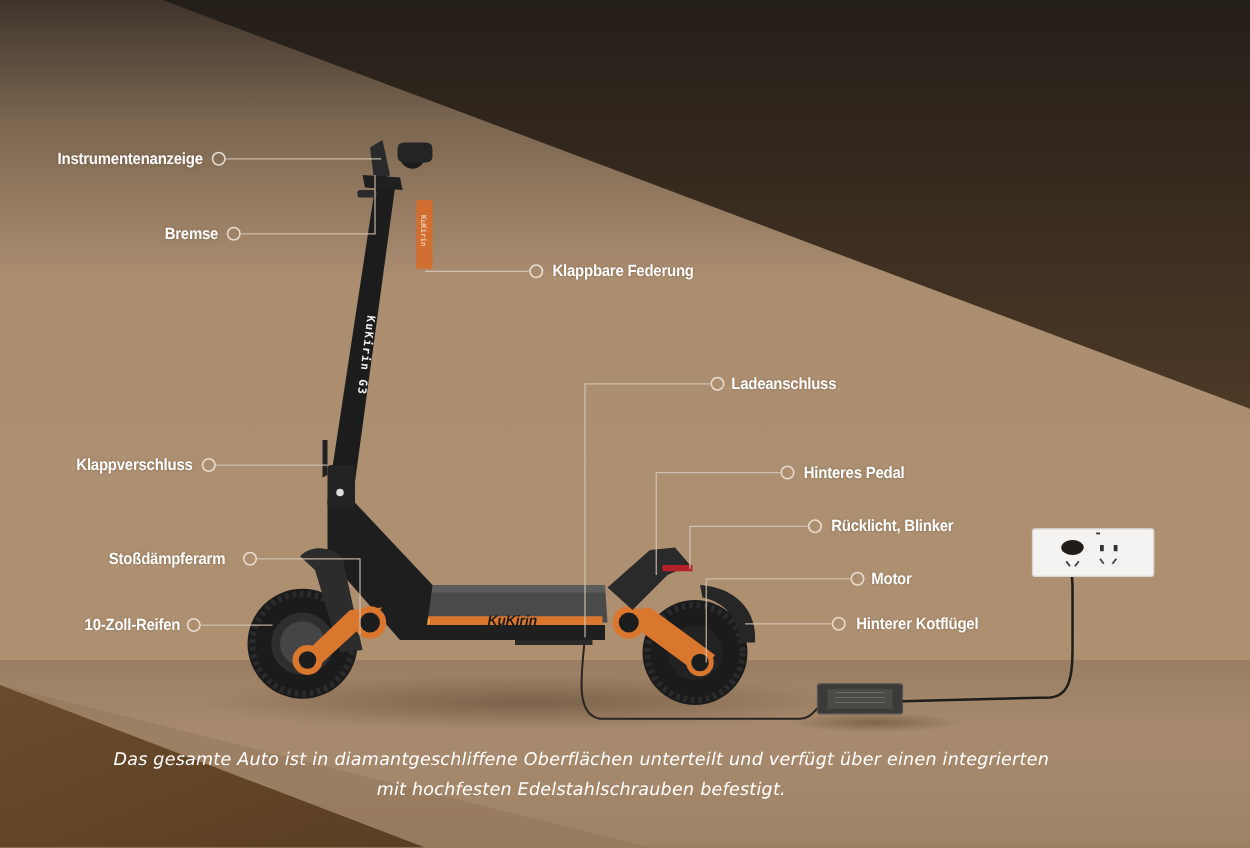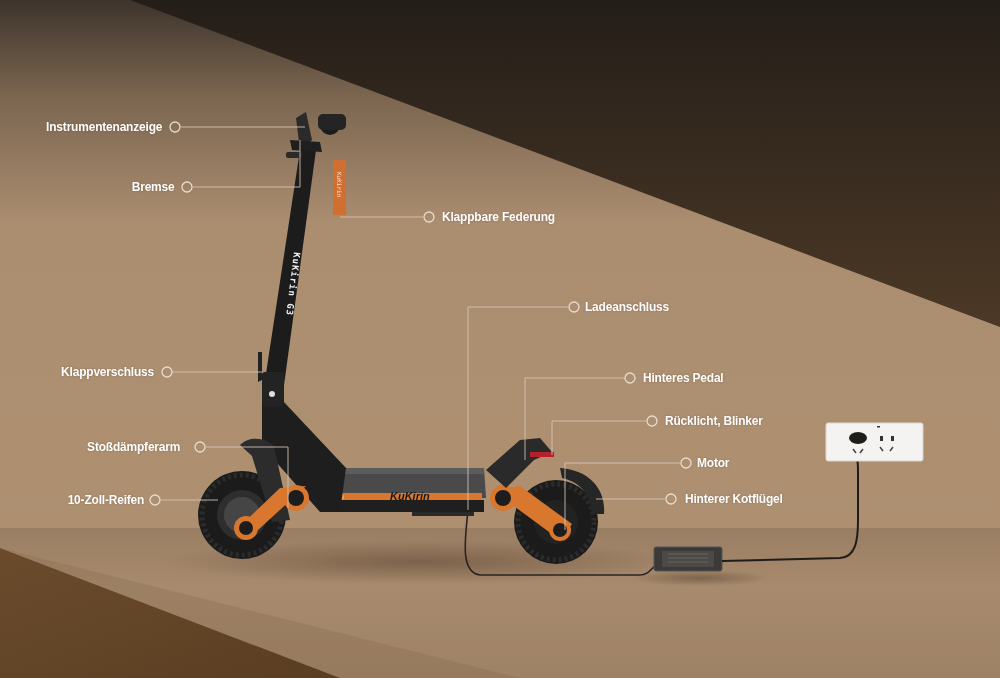--- a/index.html
+++ b/index.html
@@ -185,14 +185,16 @@
   <div class="callout-label right" style="right:856px; top:492px;">10-Zoll-Reifen</div>
 
   <div class="callout-label left" style="left:442px; top:209px;">Klappbare Federung</div>
   <div class="callout-label left" style="left:585px; top:299px;">Ladeanschluss</div>
   <div class="callout-label left" style="left:643px; top:370px;">Hinteres Pedal</div>
   <div class="callout-label left" style="left:665px; top:413px;">Rücklicht, Blinker</div>
   <div class="callout-label left" style="left:697px; top:455px;">Motor</div>
   <div class="callout-label left" style="left:685px; top:491px;">Hinterer Kotflügel</div>
 
   <div class="caption">
+    <span>Das gesamte Auto ist in diamantgeschliffene Oberflächen unterteilt und verfügt über einen integrierten</span>
+    <span>mit hochfesten Edelstahlschrauben befestigt.</span>
   </div>
 </div>
 
 </body></html>

